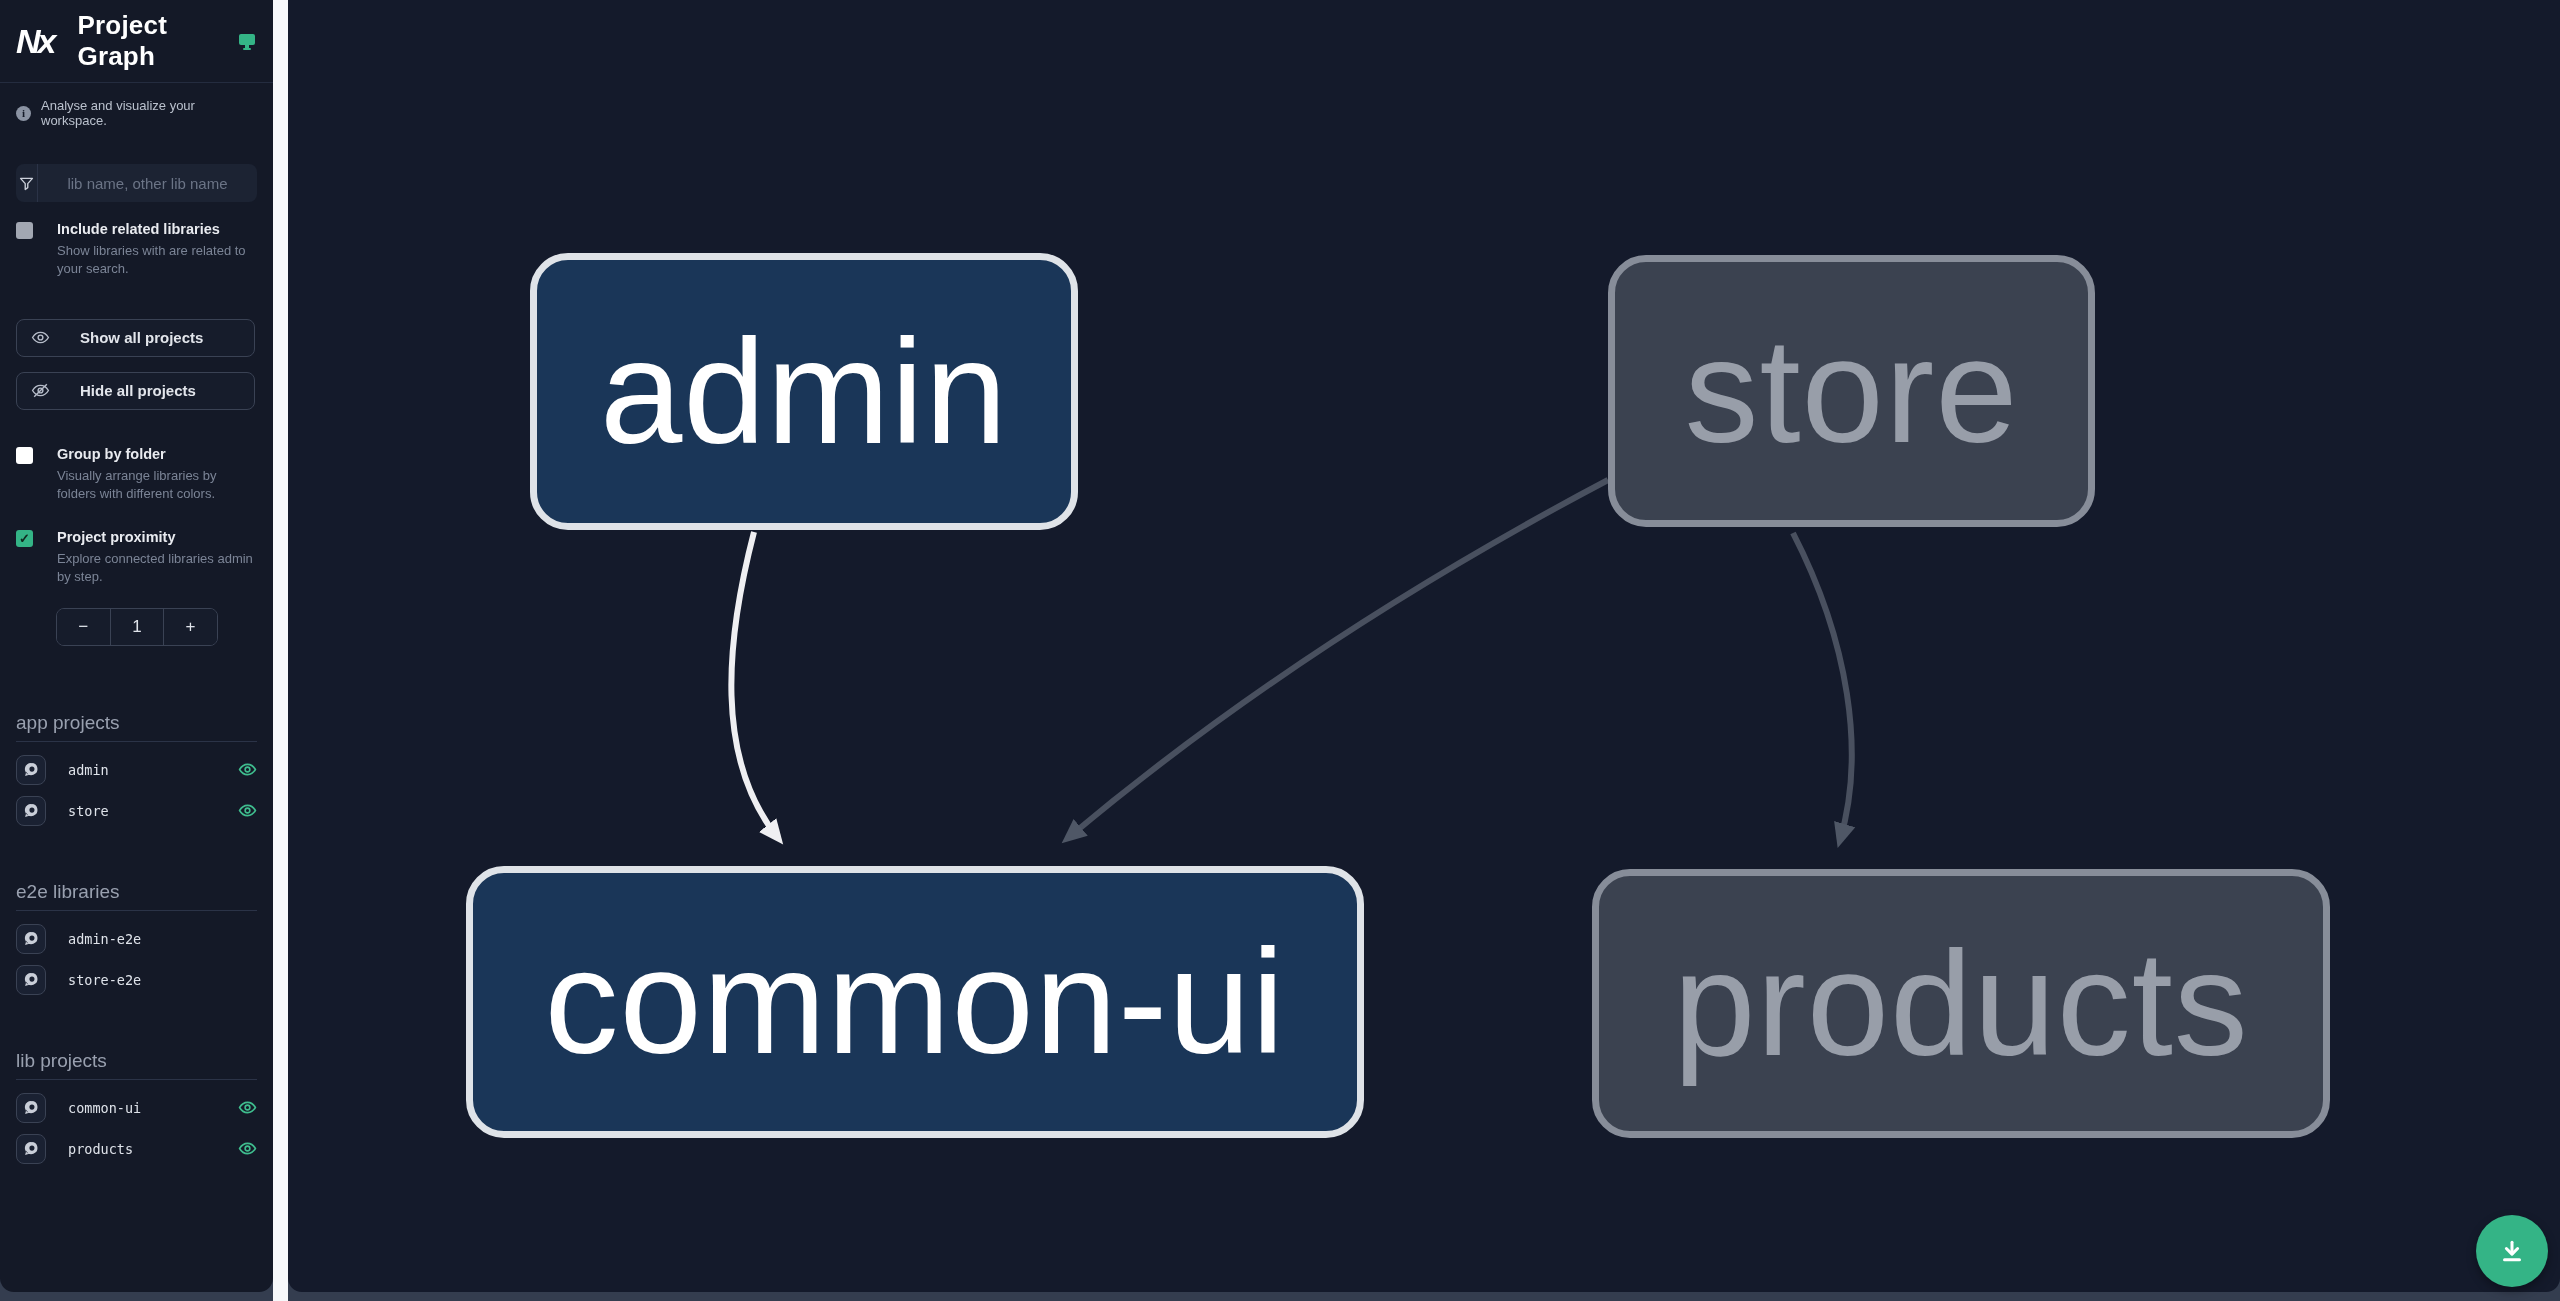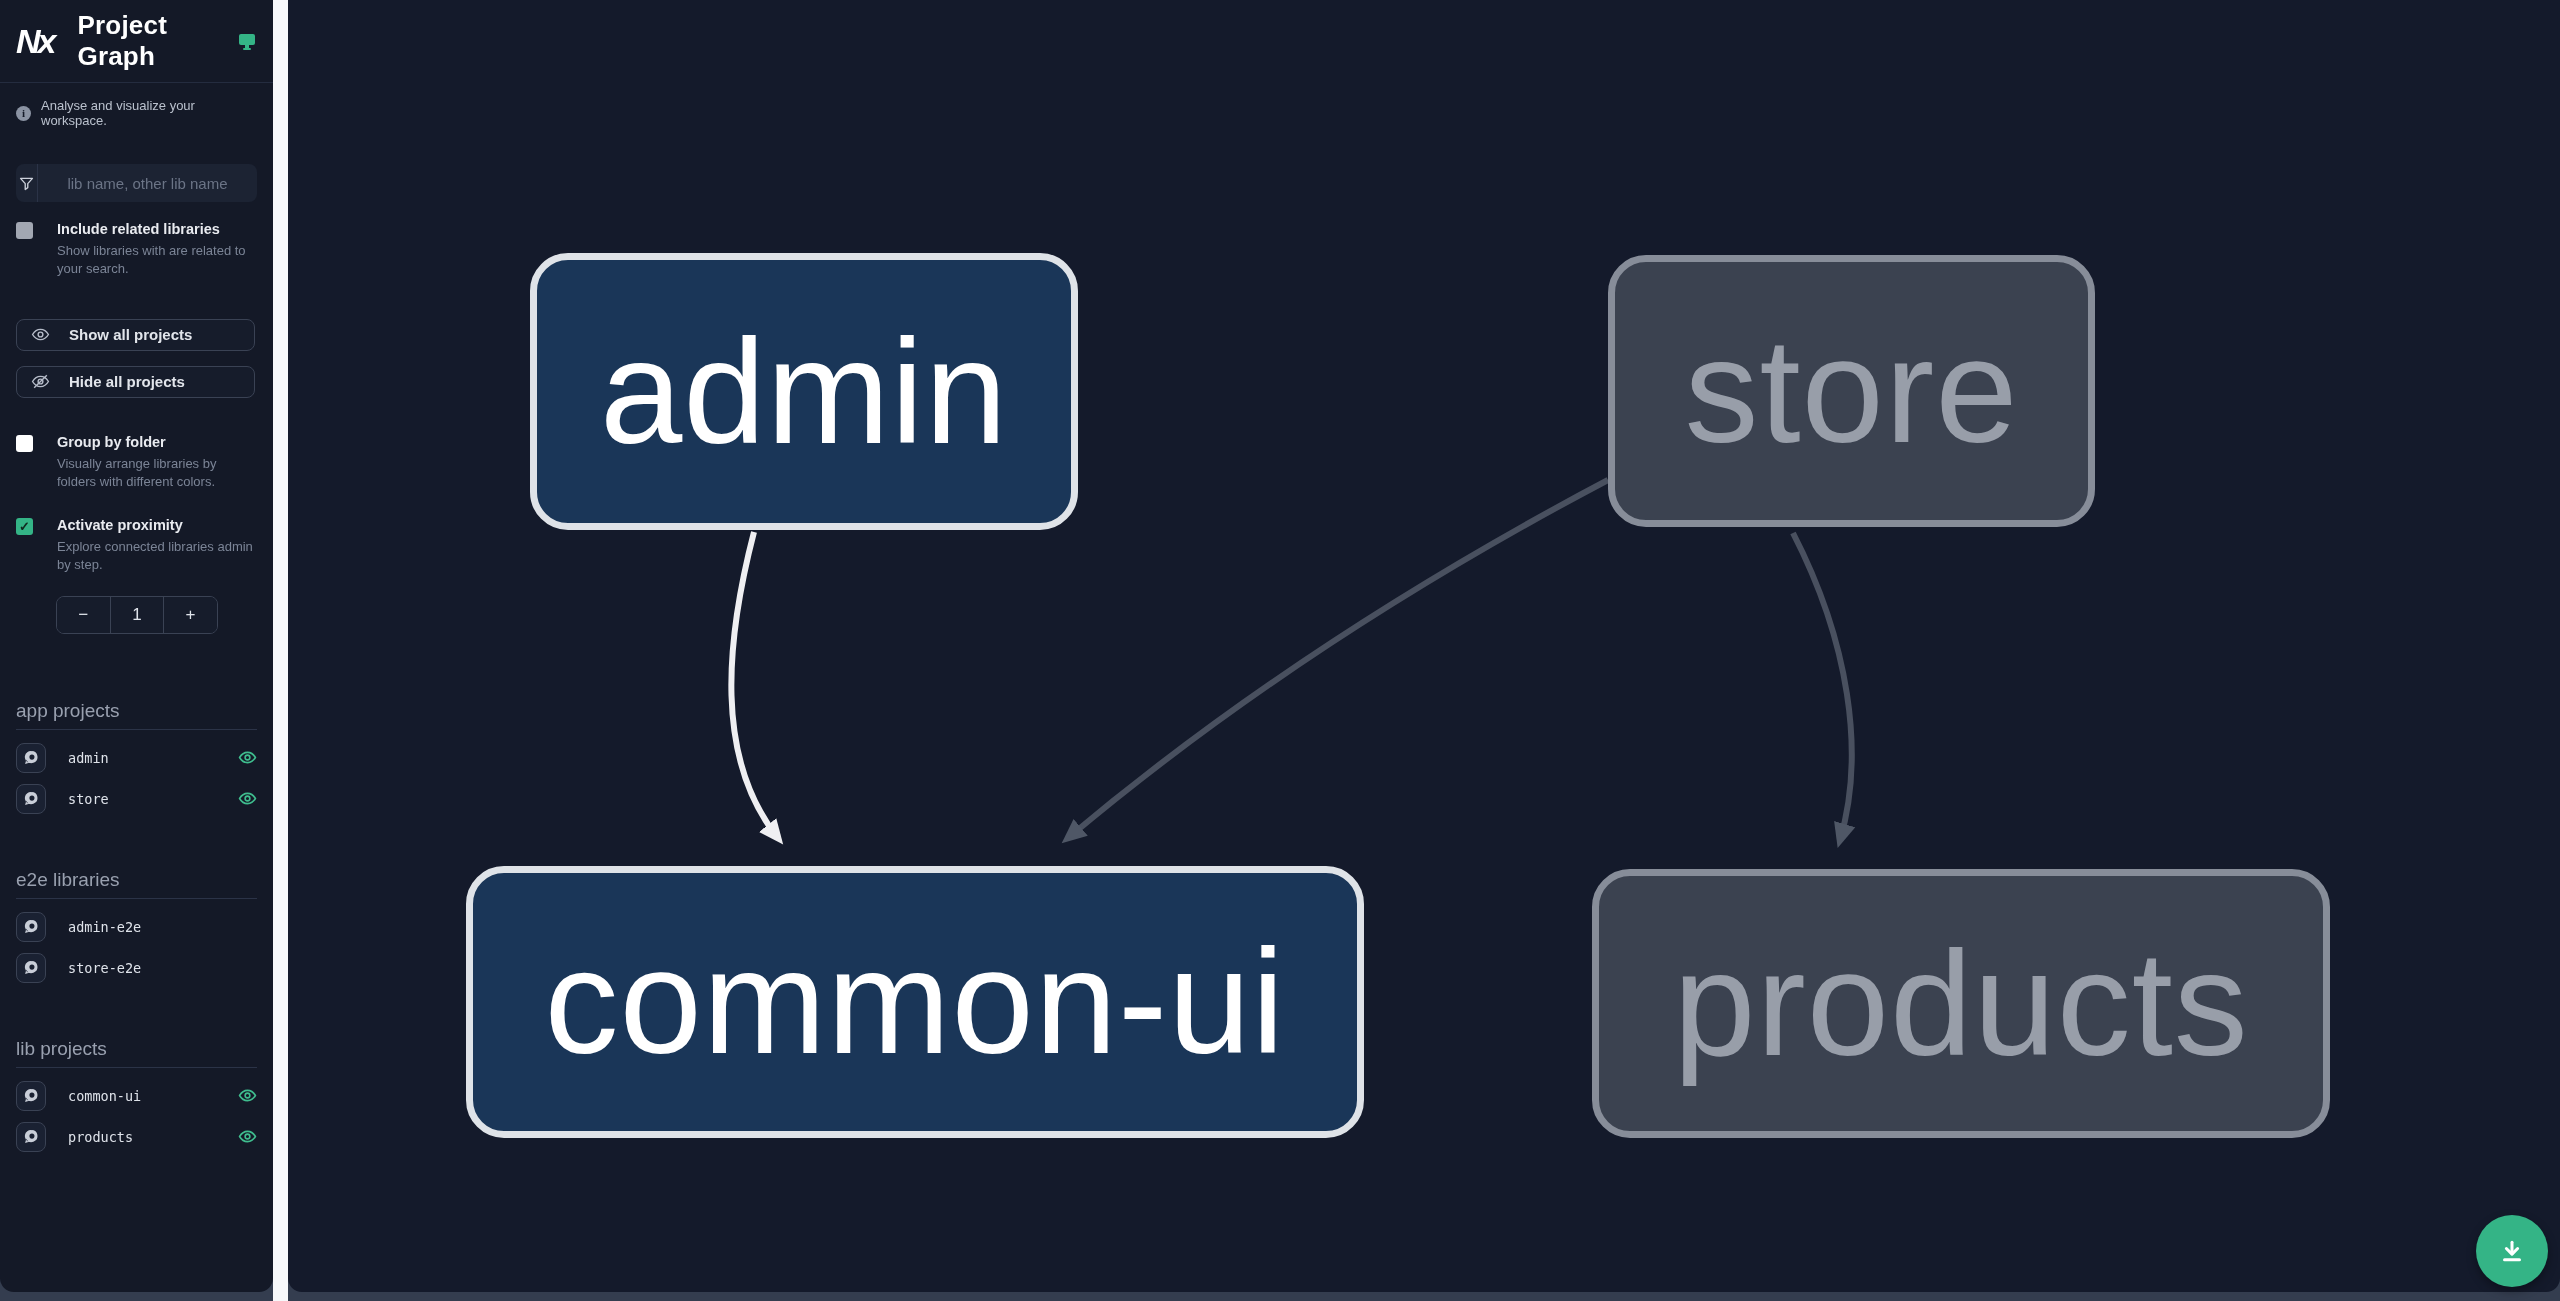--- a/index.html
+++ b/index.html
@@ -59,21 +59,21 @@
   .checkbox.white { background:#ffffff; }
   .checkbox.checked { background:#34b486; }
   .checkbox.checked::after { content:"✓"; color:#10291f; font-size:13px; font-weight:700; }
   .toggle .tcol { margin-left:24px; }
   .toggle .tlabel { font-size:14.5px; font-weight:700; color:#e9ebf0; }
   .toggle .tdesc { font-size:13px; color:#7b8496; line-height:1.42; margin-top:5px; max-width:218px; }
 
   
   .sb-actions { margin-top:40px; }
   .sb-btn {
-    display:flex; align-items:center; gap:19px; margin:0 16px 15px 16px; height:32px;
+    display:flex; align-items:center; gap:30px; margin:0 16px 15px 16px; height:38px;
     width:239px; border:1px solid #3a4254; border-radius:8px; background:#161c2b;
     color:#e2e5eb; font-size:15px; font-weight:700; padding:0 14px; cursor:pointer;
     font-family:"Liberation Sans", sans-serif;
   }
 
   
   .stepper {
     margin:21px auto 0 auto; display:flex; width:162px; height:38px;
     border:1px solid #3a4254; border-radius:8px; overflow:hidden;
   }
@@ -186,21 +186,21 @@
     <span class="checkbox white"></span>
     <span class="tcol">
       <div class="tlabel">Group by folder</div>
       <div class="tdesc">Visually arrange libraries by folders with different colors.</div>
     </span>
   </div>
 
   <div class="toggle" style="margin-top:25px;">
     <span class="checkbox checked"></span>
     <span class="tcol">
-      <div class="tlabel">Activate proximity</div>
+      <div class="tlabel">Project proximity</div>
       <div class="tdesc">Explore connected libraries admin by step.</div>
     </span>
   </div>
 
   <div class="stepper">
     <div style="cursor:pointer;">−</div>
     <div class="sep">1</div>
     <div class="sep" style="cursor:pointer;">+</div>
   </div>
 

